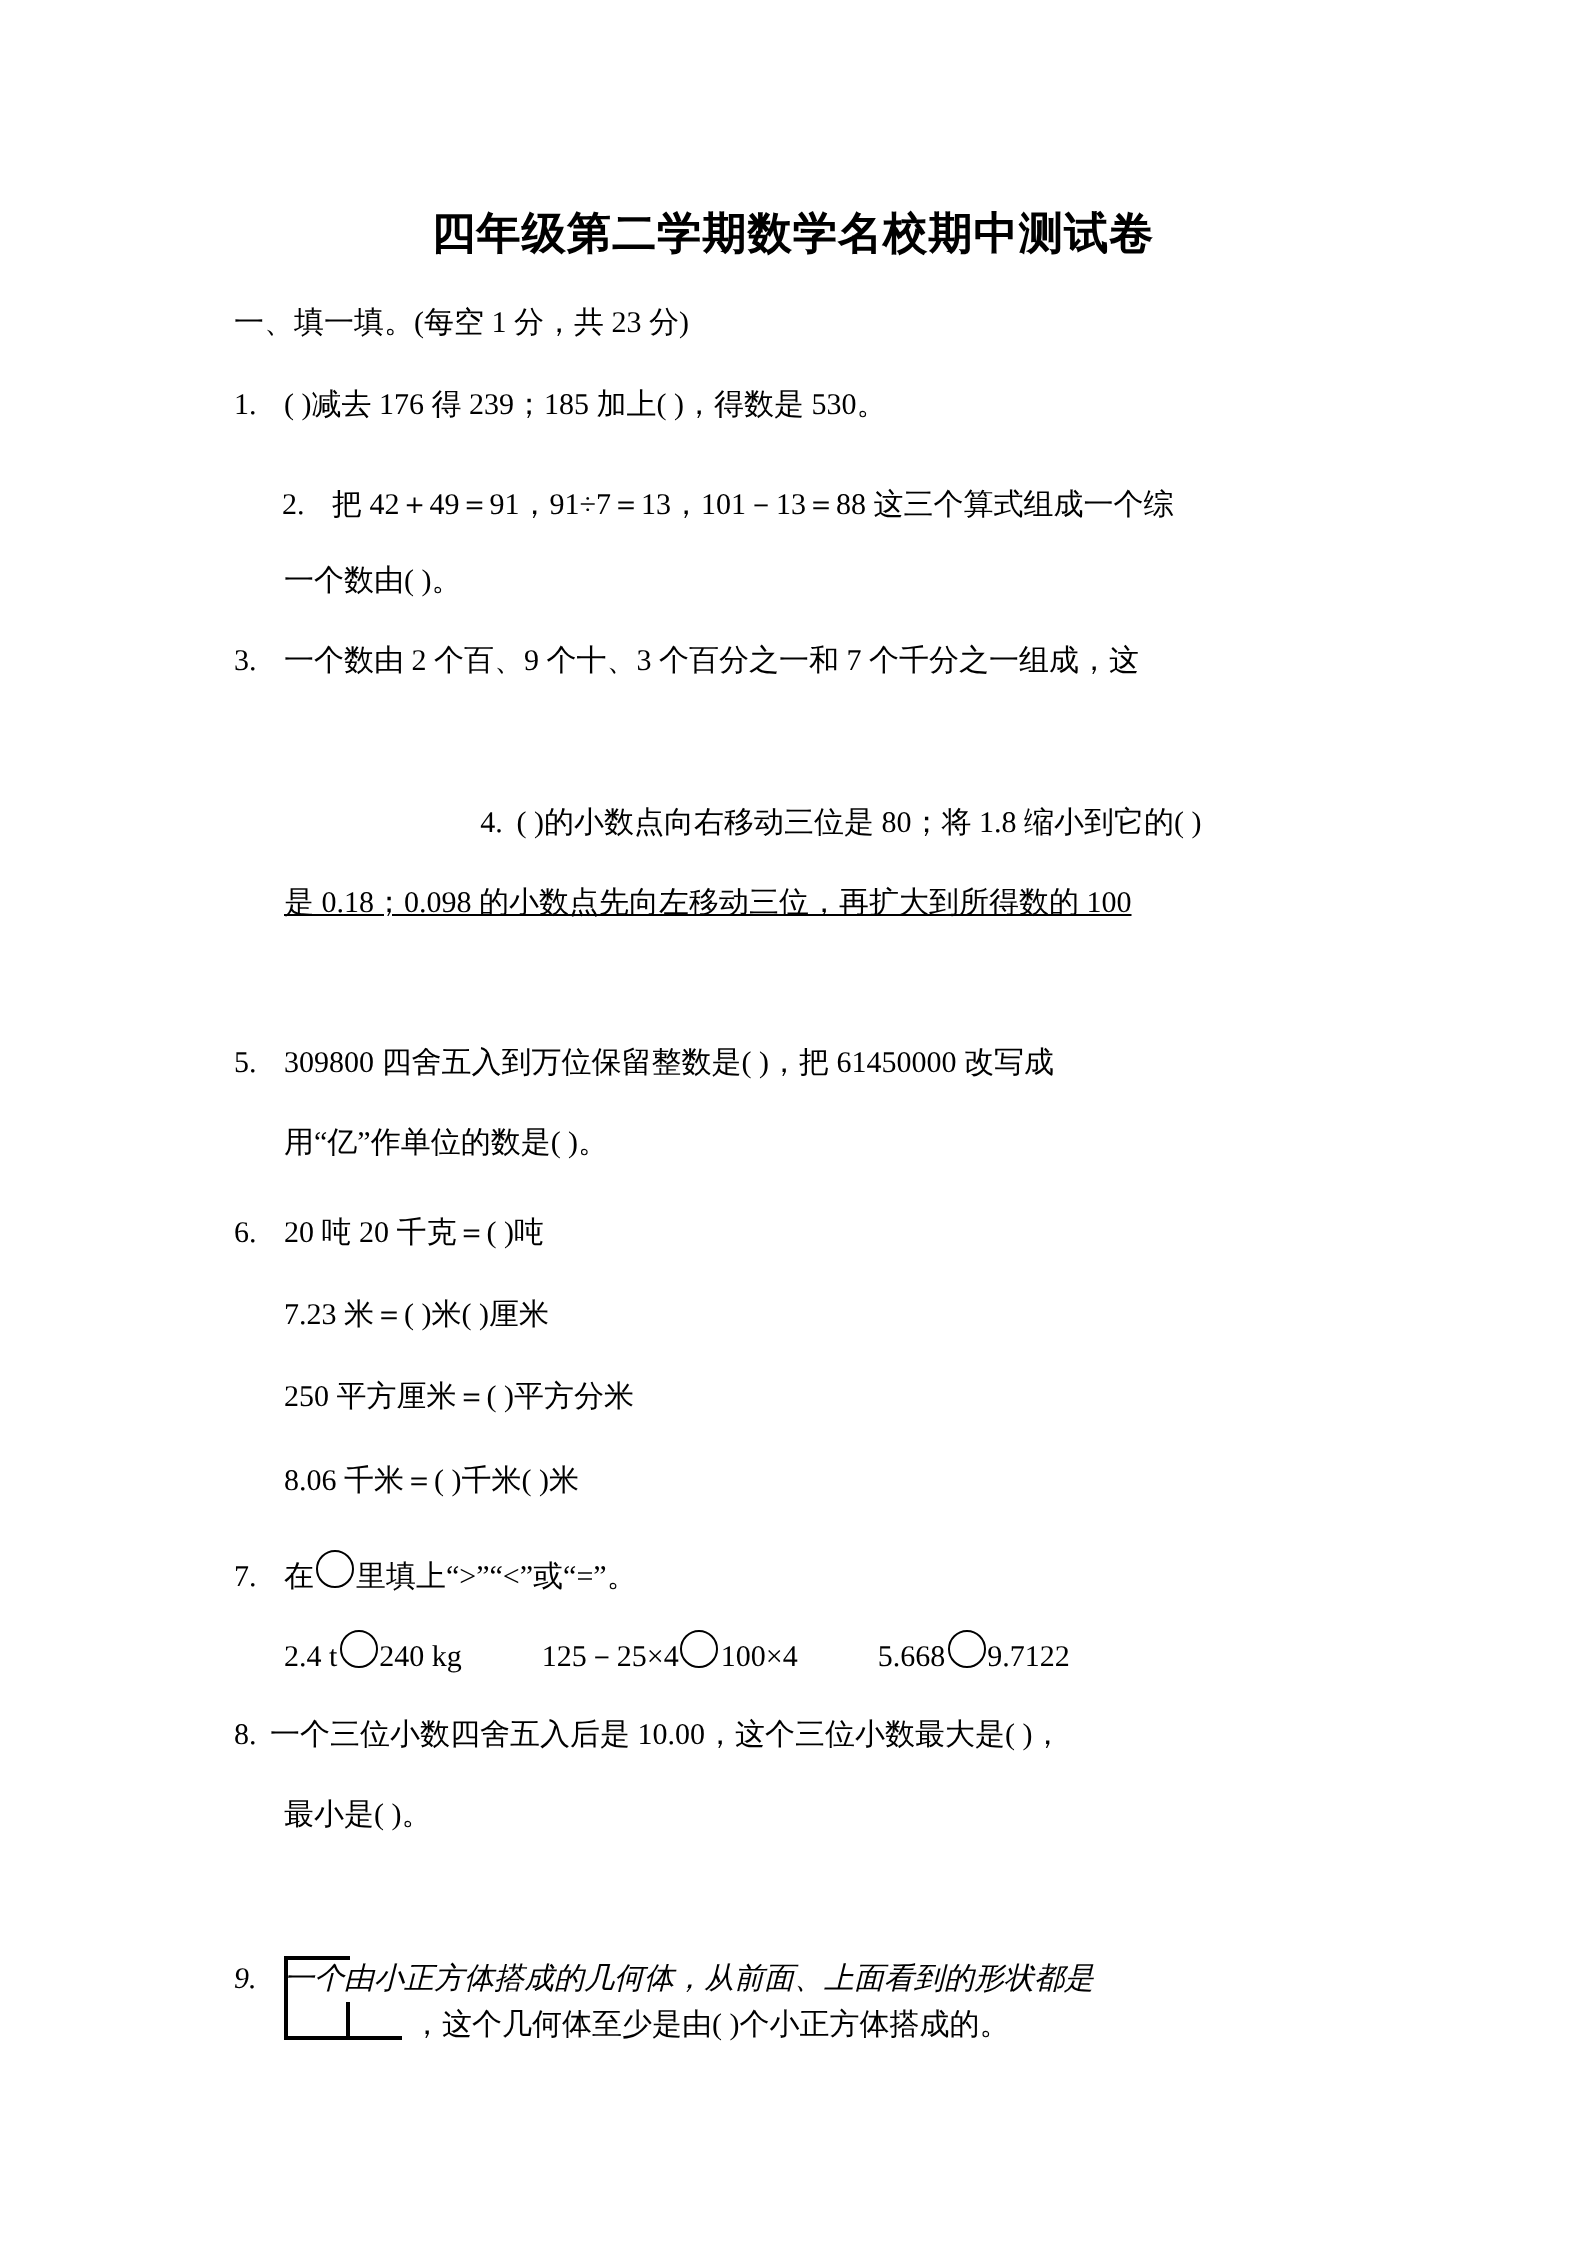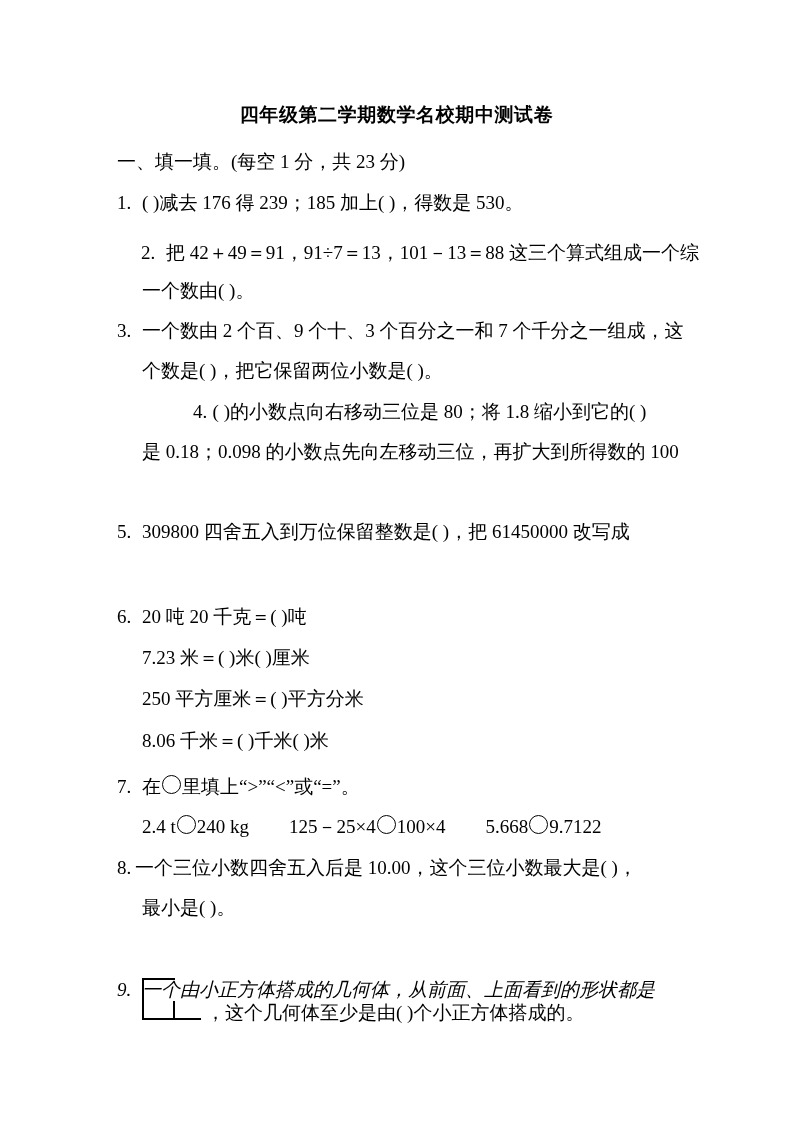--- a/index.html
+++ b/index.html
@@ -25,31 +25,31 @@
 
   
   .doc-title {
     position: absolute;
     left: 0;
     top: 102px;
     width: 793px;
     text-align: center;
     font-family: "DejaVu Sans", "Liberation Sans", sans-serif;
     font-weight: bold;
-    font-size: 19px;
+    font-size: 22px;
     letter-spacing: 0.6px;
     white-space: nowrap;
   }
 
   
   .line {
     position: absolute;
     left: 117px;
     width: 600px;
-    font-size: 19px;
+    font-size: 15px;
     line-height: 20px;
     white-space: nowrap;
   }
   .line.indent {
     left: 142px;
   }
 
   
   .num {
     display: inline-block;
@@ -102,30 +102,30 @@
   </div>
 
   <div class="line" style="top:243px;margin-left:24px;">
     <span class="num w-gap">2.</span><span class="body">把 42＋49＝91，91÷7＝13，101－13＝88 这三个算式组成一个综</span>
   </div>
   <div class="line indent" style="top:281px;">一个数由(                          )。</div>
 
   <div class="line" style="top:321px;">
     <span class="num w-gap">3.</span><span class="body">一个数由 2 个百、9 个十、3 个百分之一和 7 个千分之一组成，这</span>
   </div>
-  <div class="line indent" style="top:361px;">个数是(            )，把它保留两位小数是(            )。</div>
 
   <div class="line" style="top:402px;text-align:center;">
     <span class="num w-gap">4.</span><span class="body">(          )的小数点向右移动三位是 80；将 1.8 缩小到它的(          )</span>
   </div>
-  <div class="line indent" style="top:442px;">是 0.18；0.098 的小数点先向左移动三位，再扩大到所得数的 100</div>
+  <div class="line indent" style="top:442px;text-decoration:underline;">是 0.18；0.098 的小数点先向左移动三位，再扩大到所得数的 100</div>
 
   <div class="line" style="top:522px;">
     <span class="num w-gap">5.</span><span class="body">309800 四舍五入到万位保留整数是(            )，把 61450000 改写成</span>
   </div>
+  <div class="line indent" style="top:562px;">用“亿”作单位的数是(                )。</div>
 
   <div class="line" style="top:607px;">
     <span class="num w-gap">6.</span><span class="body">20 吨 20 千克＝(            )吨</span>
   </div>
   <div class="line indent" style="top:648px;">7.23 米＝(            )米(            )厘米</div>
   <div class="line indent" style="top:689px;">250 平方厘米＝(            )平方分米</div>
   <div class="line indent" style="top:731px;">8.06 千米＝(            )千米(            )米</div>
 
   <div class="line" style="top:775px;">
     <span class="num w-gap">7.</span><span>在</span><span class="circ"></span><span>里填上“&gt;”“&lt;”或“=”。</span>

